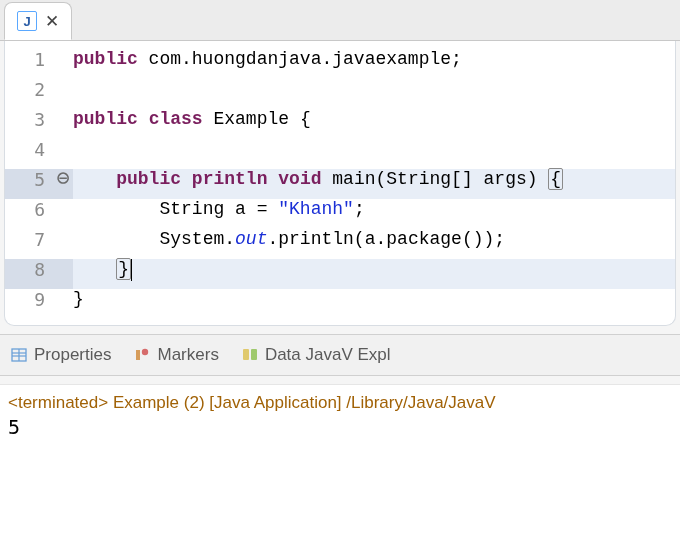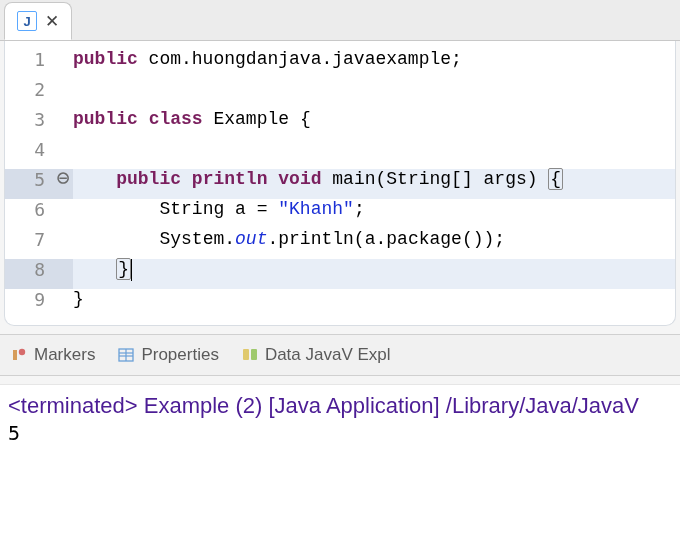--- a/index.html
+++ b/index.html
@@ -25,21 +25,21 @@
   .hl{background:#e8eef7;}
   .hl .gutter,.hl .ann{background:#d6dde9;}
   .bracket-hl{border:1px solid #8a8a8a;padding:0 1px;border-radius:2px;}
   .cursor{border-left:1.5px solid #000;display:inline-block;height:22px;vertical-align:text-top;}
   
   .views-bar{display:flex;align-items:center;gap:22px;height:40px;padding:0 10px;border-top:1px solid #d0d0d0;border-bottom:1px solid #d0d0d0;background:#f1f1f1;font-family:-apple-system,Helvetica,Arial,sans-serif;font-size:17px;color:#5a5a5a;}
   .views-bar .item{display:flex;align-items:center;gap:6px;cursor:pointer;}
   .vicon{width:18px;height:18px;display:inline-block;}
   
   .console{flex:1;background:#fff;padding:8px 8px;border-top:1px solid #e6e6e6;margin-top:8px;}
-  .console .status{font-family:-apple-system,Helvetica,Arial,sans-serif;font-size:22px;color:#4c1d95;white-space:nowrap;overflow:hidden;}
+  .console .status{font-family:-apple-system,Helvetica,Arial,sans-serif;font-size:17px;color:#a16207;white-space:nowrap;overflow:hidden;}
   .console .output{font-family:Menlo,Consolas,monospace;font-size:20px;color:#000;padding-top:2px;}
 </style>
 </head>
 <body>
 <div class="root">
 
   <div class="tab-bar">
     <div class="tab">
       <span class="j-icon">J</span>
       <span class="close-x">✕</span>
@@ -91,36 +91,36 @@
       <span class="gutter">9</span>
       <span class="ann"></span>
       <span class="code"><span>}</span></span>
     </div>
   </div>
 
   <div class="views-bar">
     <div class="item">
       <span class="vicon">
         <svg viewBox="0 0 18 18">
-            <rect x="3" y="4" width="4" height="10" fill="#d69c5a"></rect>
-            <circle cx="12" cy="6" r="3.2" fill="#d66b6b"></circle>
-          </svg>
-      </span>
-      <span>Markers</span>
-    </div>
-    <div class="item">
-      <span class="vicon">
-        <svg viewBox="0 0 18 18">
             <rect x="2" y="3" width="14" height="12" fill="none" stroke="#6aa0d8" stroke-width="1.3"></rect>
             <line x1="2" y1="7" x2="16" y2="7" stroke="#6aa0d8" stroke-width="1.2"></line>
             <line x1="2" y1="10" x2="16" y2="10" stroke="#6aa0d8" stroke-width="1.2"></line>
             <line x1="9" y1="3" x2="9" y2="15" stroke="#6aa0d8" stroke-width="1.2"></line>
           </svg>
       </span>
       <span>Properties</span>
+    </div>
+    <div class="item">
+      <span class="vicon">
+        <svg viewBox="0 0 18 18">
+            <rect x="3" y="4" width="4" height="10" fill="#d69c5a"></rect>
+            <circle cx="12" cy="6" r="3.2" fill="#d66b6b"></circle>
+          </svg>
+      </span>
+      <span>Markers</span>
     </div>
     <div class="item">
       <span class="vicon">
         <svg viewBox="0 0 18 18">
             <rect x="2" y="3" width="6" height="11" rx="1" fill="#e0c96d"></rect>
             <rect x="10" y="3" width="6" height="11" rx="1" fill="#9fc96d"></rect>
           </svg>
       </span>
       <span>Data JavaV Expl</span>
     </div>

